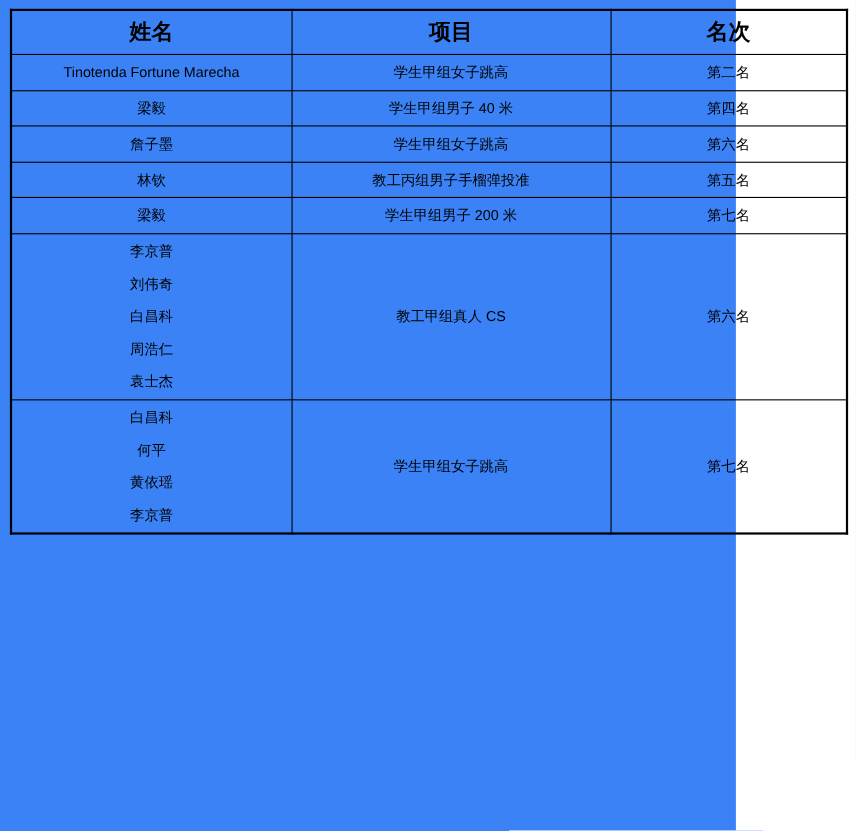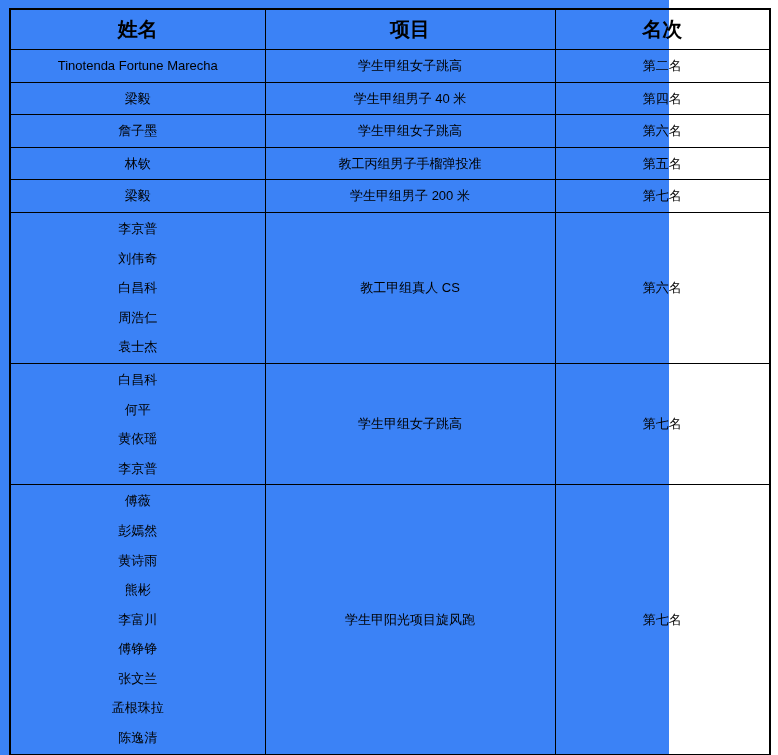--- a/index.html
+++ b/index.html
@@ -112,30 +112,15 @@
         <tr>
     <td class="name-cell">
             <div class="name-line">白昌科</div>
             <div class="name-line">何平</div>
             <div class="name-line">黄依瑶</div>
             <div class="name-line">李京普</div>
           </td>
     <td class="event-cell">学生甲组女子跳高</td>
     <td class="rank-cell">第七名</td>
   </tr>
-        <tr>
-    <td class="name-cell">
-            <div class="name-line">傅薇</div>
-            <div class="name-line">彭嫣然</div>
-            <div class="name-line">黄诗雨</div>
-            <div class="name-line">熊彬</div>
-            <div class="name-line">李富川</div>
-            <div class="name-line">傅铮铮</div>
-            <div class="name-line">张文兰</div>
-            <div class="name-line">孟根珠拉</div>
-            <div class="name-line">陈逸清</div>
-          </td>
-    <td class="event-cell">学生甲阳光项目旋风跑</td>
-    <td class="rank-cell">第七名</td>
-  </tr>
       </tbody>
   </table>
 </div>
 
 </body></html>

